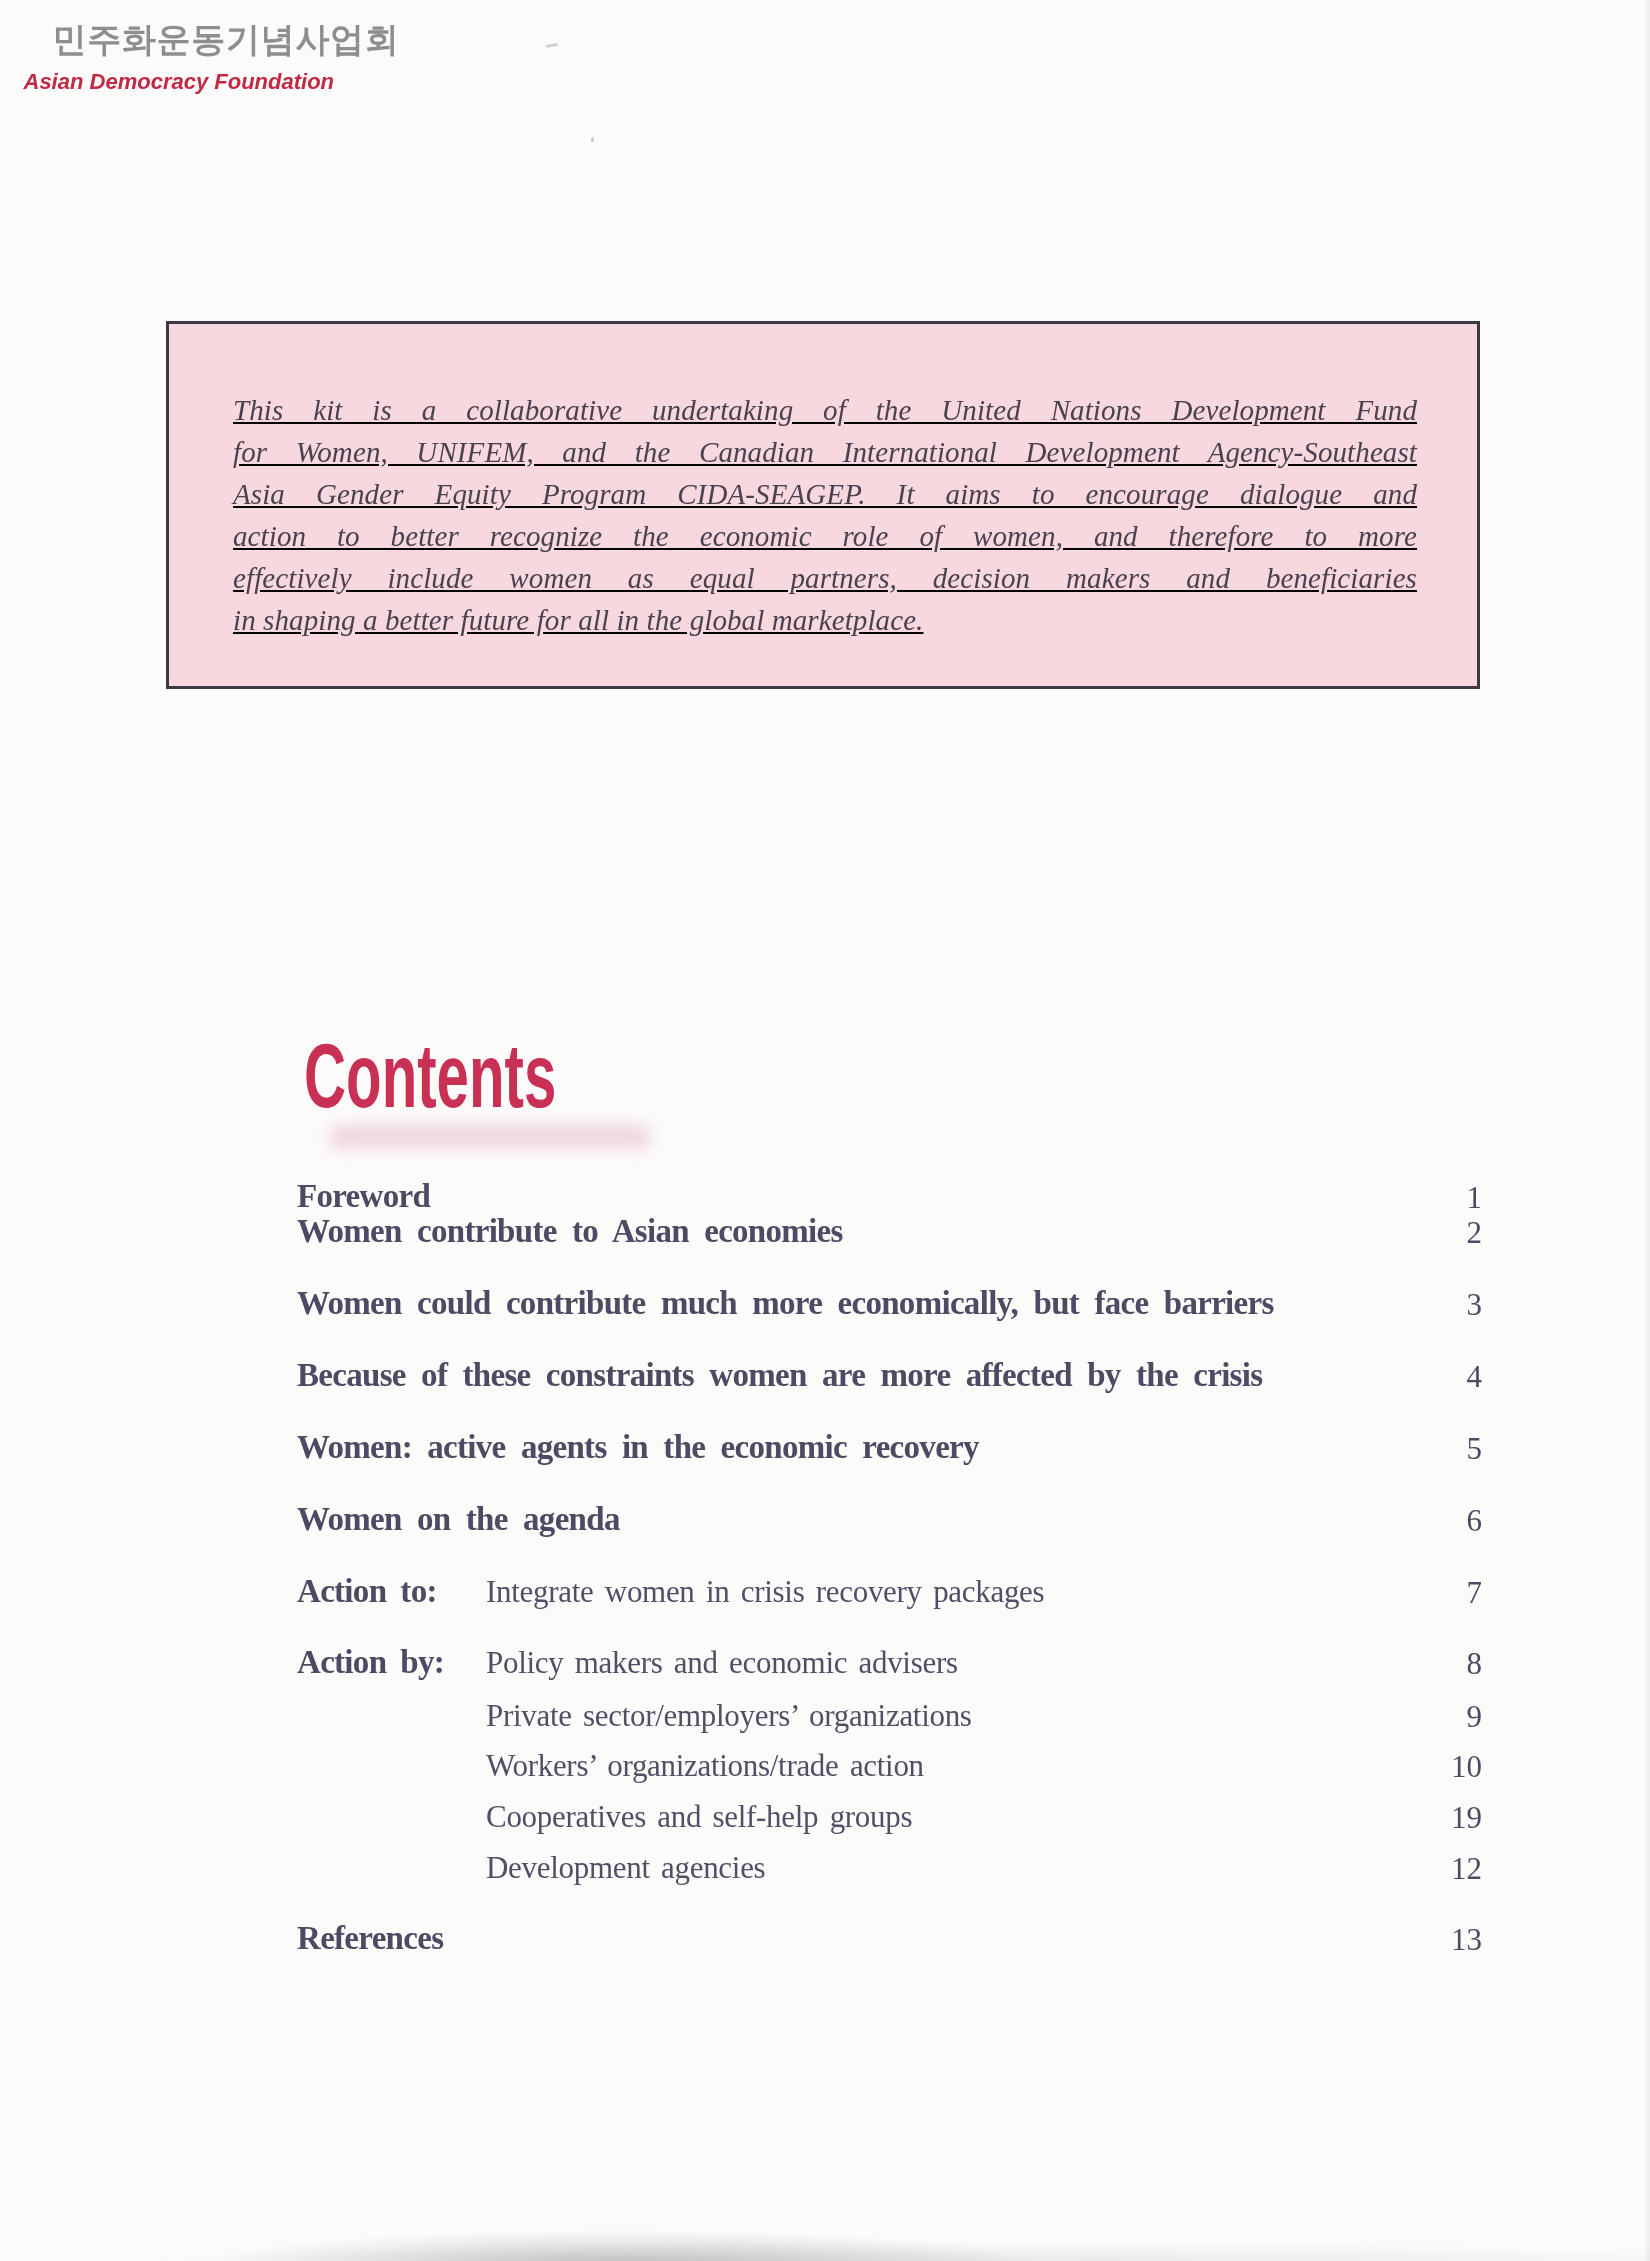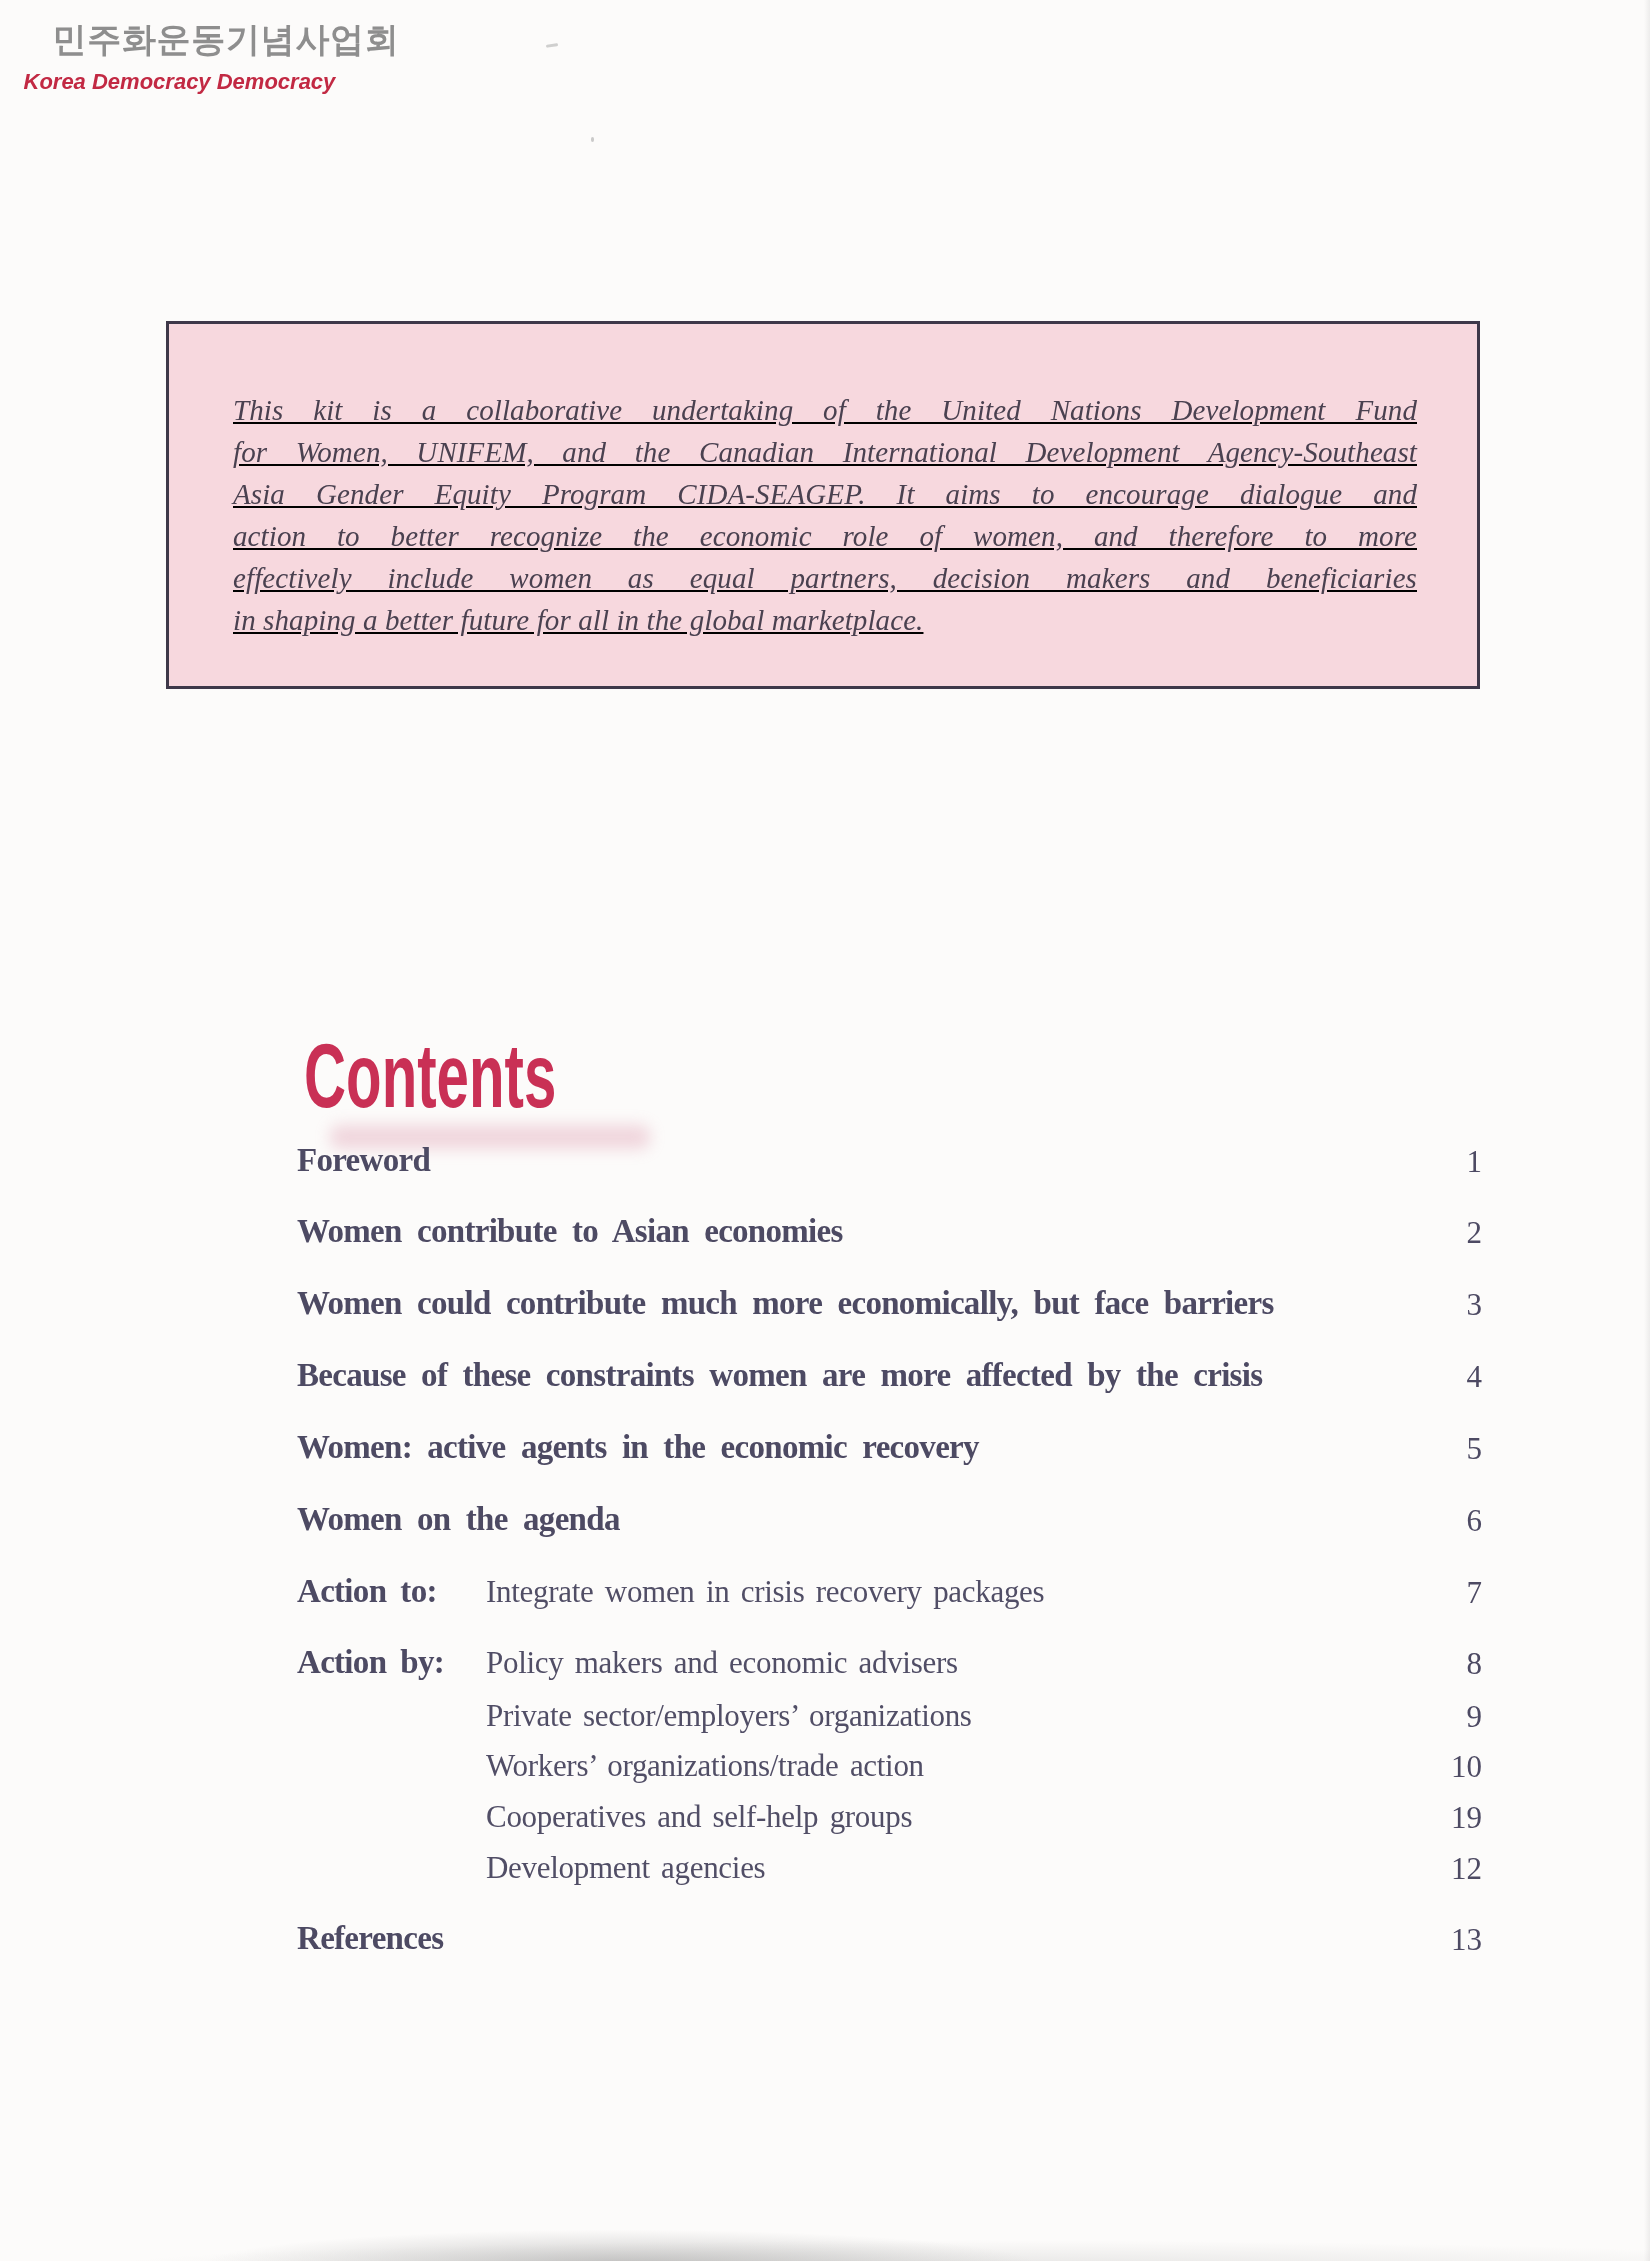--- a/index.html
+++ b/index.html
@@ -106,40 +106,40 @@
     position:absolute; left:591px; top:137px; width:3.3px; height:4.6px;
     background:#8f8f8f; opacity:0.45; border-radius:50%;
   }
 </style>
 </head>
 <body>
 
 <div class="page">
 
   <div class="logo-korean">민주화운동기념사업회</div>
-  <div class="logo-english">Korea Democracy Democracy</div>
+  <div class="logo-english">Asian Democracy Foundation</div>
 
   <div class="scan-dash"></div>
   <div class="scan-dot"></div>
 
   <div class="intro-box">
     <div class="box-line">This kit is a collaborative undertaking of the United Nations Development Fund</div>
     <div class="box-line">for Women, UNIFEM, and the Canadian International Development Agency-Southeast</div>
     <div class="box-line">Asia Gender Equity Program CIDA-SEAGEP.  It aims to encourage dialogue and</div>
     <div class="box-line">action to better recognize the economic role of women, and therefore to more</div>
     <div class="box-line">effectively include women as equal partners, decision makers and beneficiaries</div>
     <div class="box-line last">in shaping a better future for all in the global marketplace.</div>
   </div>
 
   <div class="contents-title">Contents</div>
   <div class="contents-ghost"></div>
 
   <div class="toc">
 
-    <div class="toc-row" style="top:1144px">
+    <div class="toc-row" style="top:1180px">
       <span class="toc-label">Foreword</span>
       <span class="toc-page">1</span>
     </div>
 
     <div class="toc-row" style="top:1215px">
       <span class="toc-label">Women contribute to Asian economies</span>
       <span class="toc-page">2</span>
     </div>
 
     <div class="toc-row" style="top:1287px">

